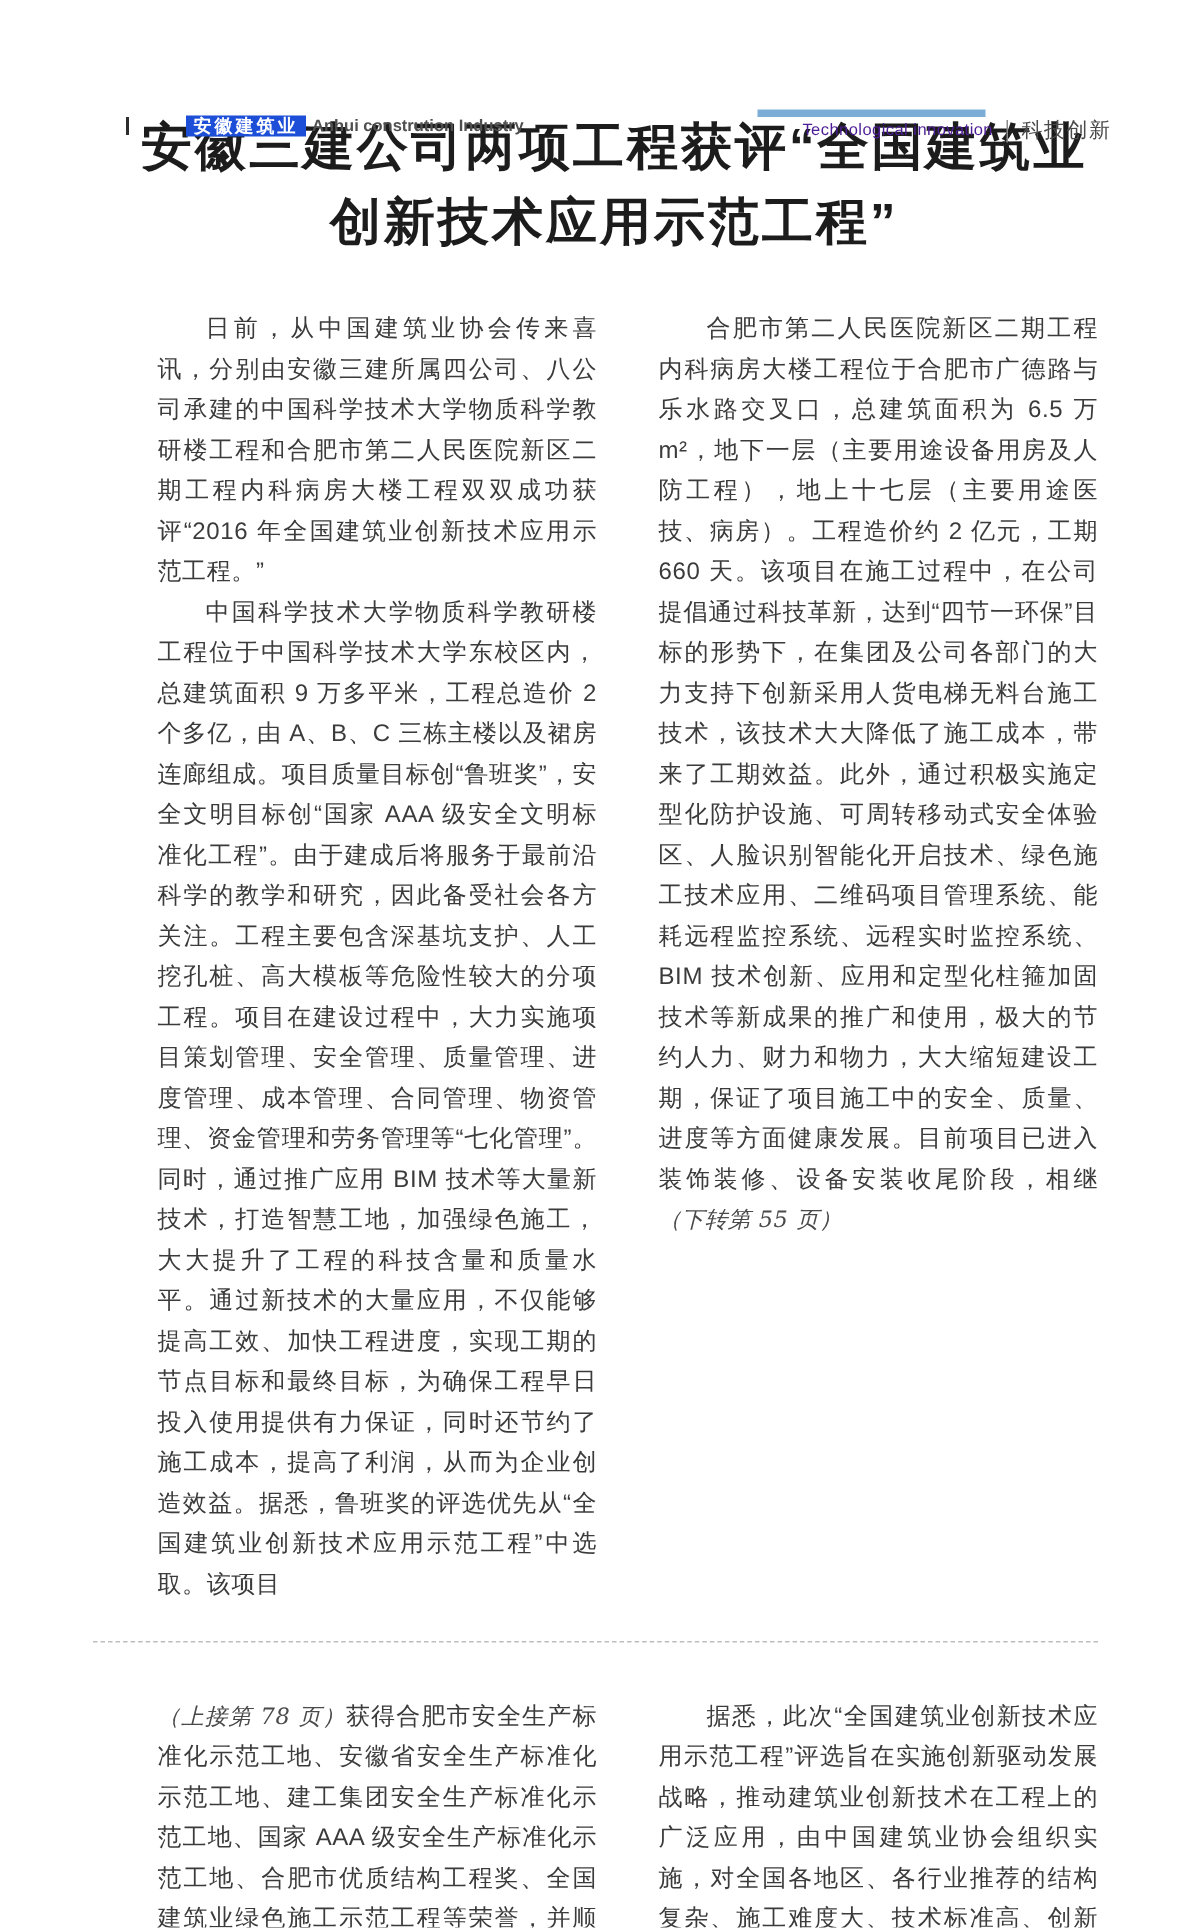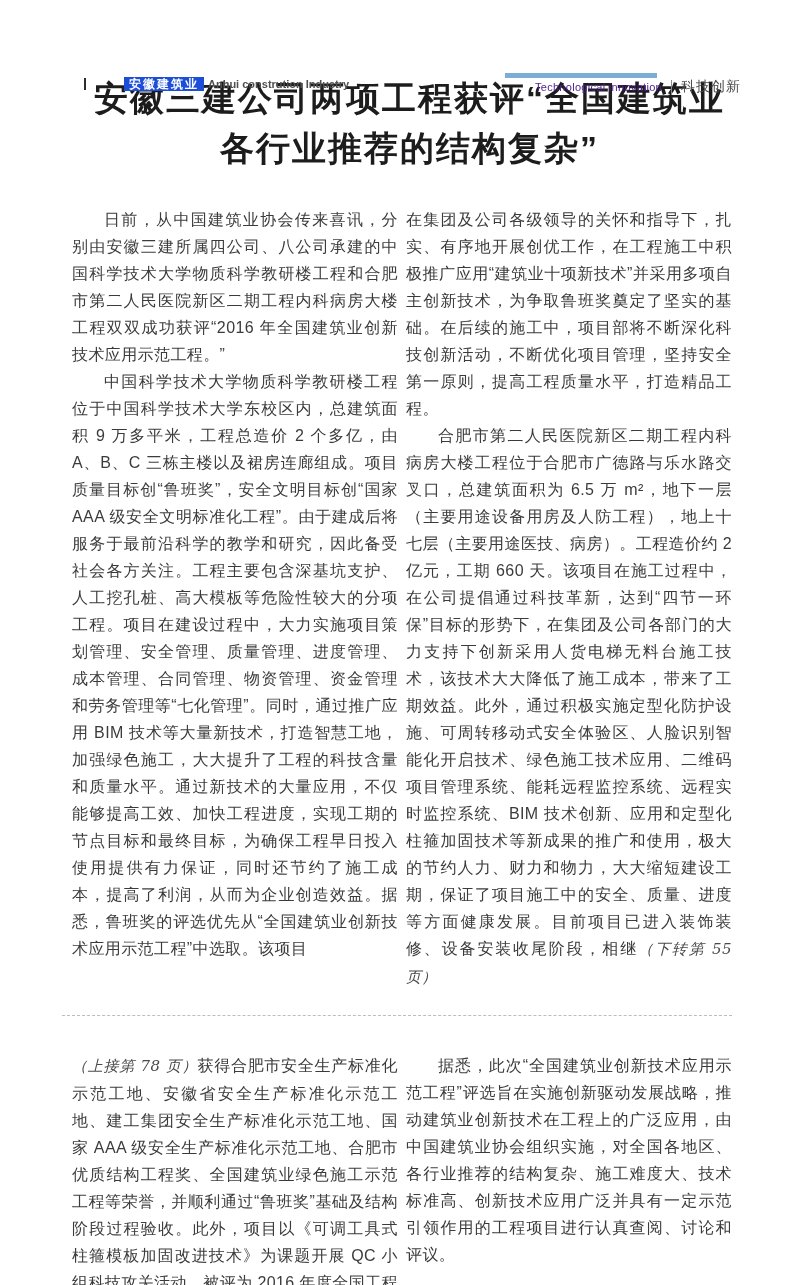--- a/index.html
+++ b/index.html
@@ -48,20 +48,21 @@
     display: flex; column-gap: 8px;
     padding: 0 59px 0 72px;
   }
   .section-1 { margin-top: 33px; }
   .section-2 { margin-top: 36px; }
   .column { width: 326px; }
   .para {
     font-size: 16px; color: #3b3b3b;
     line-height: 27px; text-align: justify;
     letter-spacing: 0.4px;
+    margin-left: 33px;
   }
   .para.indent { text-indent: 2em; }
   .note {
     font-family: "DejaVu Serif", "Liberation Serif", serif;
     font-style: italic; font-size: 15px; color: #4a4a4a;
   }
   .divider {
     margin: 24px 59px 0 62px;
     border-top: 1px dashed #bdbdbd;
   }
@@ -81,30 +82,29 @@
     </div>
     <div class="header-right">
       <span class="hdr-en">Technological innovation</span>
       <span class="hdr-divider"></span>
       <span class="hdr-cn">科技创新</span>
     </div>
   </div>
 
   <div class="title-block">
     <div class="title-line">安徽三建公司两项工程获评“全国建筑业</div>
-    <div class="title-line">各行业推荐的结构复杂”</div>
+    <div class="title-line">创新技术应用示范工程”</div>
   </div>
 
   <div class="section section-1">
     <div class="column">
         <p class="para indent">日前，从中国建筑业协会传来喜讯，分别由安徽三建所属四公司、八公司承建的中国科学技术大学物质科学教研楼工程和合肥市第二人民医院新区二期工程内科病房大楼工程双双成功获评“2016 年全国建筑业创新技术应用示范工程。”</p>
         <p class="para indent">中国科学技术大学物质科学教研楼工程位于中国科学技术大学东校区内，总建筑面积 9 万多平米，工程总造价 2 个多亿，由 A、B、C 三栋主楼以及裙房连廊组成。项目质量目标创“鲁班奖”，安全文明目标创“国家 AAA 级安全文明标准化工程”。由于建成后将服务于最前沿科学的教学和研究，因此备受社会各方关注。工程主要包含深基坑支护、人工挖孔桩、高大模板等危险性较大的分项工程。项目在建设过程中，大力实施项目策划管理、安全管理、质量管理、进度管理、成本管理、合同管理、物资管理、资金管理和劳务管理等“七化管理”。同时，通过推广应用 BIM 技术等大量新技术，打造智慧工地，加强绿色施工，大大提升了工程的科技含量和质量水平。通过新技术的大量应用，不仅能够提高工效、加快工程进度，实现工期的节点目标和最终目标，为确保工程早日投入使用提供有力保证，同时还节约了施工成本，提高了利润，从而为企业创造效益。据悉，鲁班奖的评选优先从“全国建筑业创新技术应用示范工程”中选取。该项目</p>
       </div>
     <div class="column">
-        <p class="para">在集团及公司各级领导的关怀和指导下，扎实、有序地开展创优工作，在工程施工中积极推广应用“建筑业十项新技术”并采用多项自主创新技术，为争取鲁班奖奠定了坚实的基础。在后续的施工中，项目部将不断深化科技创新活动，不断优化项目管理，坚持安全第一原则，提高工程质量水平，打造精品工程。</p>
         <p class="para indent">合肥市第二人民医院新区二期工程内科病房大楼工程位于合肥市广德路与乐水路交叉口，总建筑面积为 6.5 万 m²，地下一层（主要用途设备用房及人防工程），地上十七层（主要用途医技、病房）。工程造价约 2 亿元，工期 660 天。该项目在施工过程中，在公司提倡通过科技革新，达到“四节一环保”目标的形势下，在集团及公司各部门的大力支持下创新采用人货电梯无料台施工技术，该技术大大降低了施工成本，带来了工期效益。此外，通过积极实施定型化防护设施、可周转移动式安全体验区、人脸识别智能化开启技术、绿色施工技术应用、二维码项目管理系统、能耗远程监控系统、远程实时监控系统、BIM 技术创新、应用和定型化柱箍加固技术等新成果的推广和使用，极大的节约人力、财力和物力，大大缩短建设工期，保证了项目施工中的安全、质量、进度等方面健康发展。目前项目已进入装饰装修、设备安装收尾阶段，相继<span class="note">（下转第 55 页）</span></p>
       </div>
   </div>
 
   <div class="divider"></div>
 
   <div class="section section-2">
     <div class="column">
         <p class="para"><span class="note">（上接第 78 页）</span>获得合肥市安全生产标准化示范工地、安徽省安全生产标准化示范工地、建工集团安全生产标准化示范工地、国家 AAA 级安全生产标准化示范工地、合肥市优质结构工程奖、全国建筑业绿色施工示范工程等荣誉，并顺利通过“鲁班奖”基础及结构阶段过程验收。此外，项目以《可调工具式柱箍模板加固改进技术》为课题开展 QC 小组科技攻关活动，被评为 2016 年度全国工程建设优秀 QC 小组活动成果三等奖；在第二届中国建设工程 BIM 大赛中荣获三等奖，为推动公司建筑施工技术创新与发展作出</p>
       </div>

